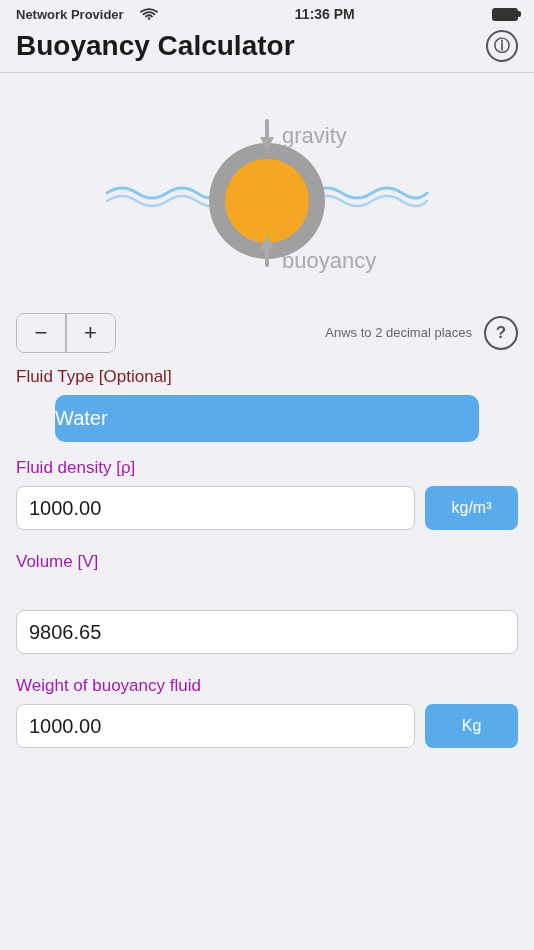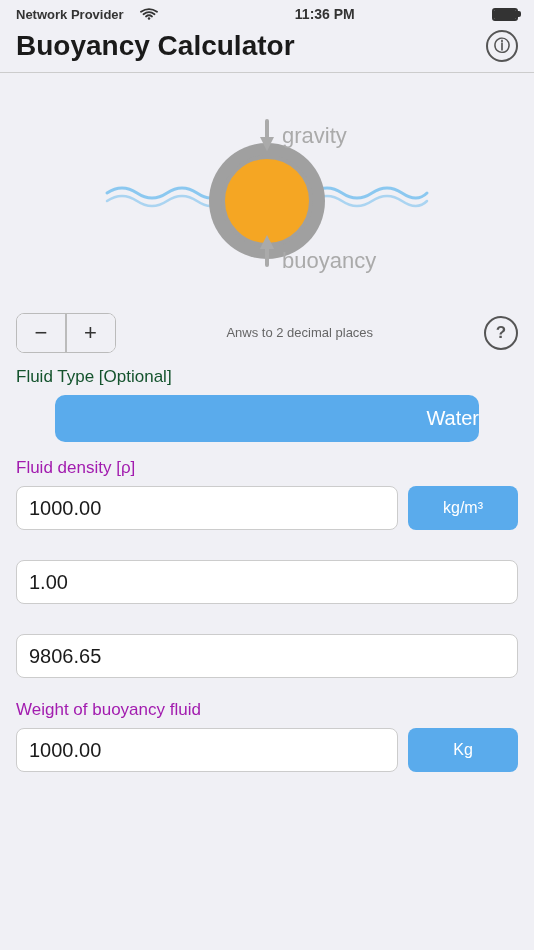--- a/index.html
+++ b/index.html
@@ -138,21 +138,21 @@
       align-items: center;
       justify-content: center;
       font-weight: 300;
     }
     .stepper-divider {
       width: 1.5px;
       background: #bbb;
     }
     .stepper-label {
       flex: 1;
-      text-align: center;
+      text-align: right;
       font-size: 13px;
       color: #666;
       padding: 0 12px;
       line-height: 38px;
     }
     .help-icon {
       width: 34px;
       height: 34px;
       border: 2px solid #555;
       border-radius: 50%;
@@ -163,33 +163,33 @@
       font-weight: 600;
       color: #555;
       cursor: pointer;
       margin-left: auto;
     }
 
     
     .section-label {
       font-size: 17px;
       font-weight: 400;
-      color: #14532d;
+      color: #7f1d1d;
       padding: 0 16px 8px;
     }
     .fluid-type-btn {
       display: block;
       width: calc(100% - 110px);
       margin: 0 auto 16px;
       padding: 12px 0;
       background: #5aabec;
       color: #fff;
       font-size: 20px;
       font-weight: 500;
-      text-align: right;
+      text-align: left;
       border: none;
       border-radius: 10px;
       cursor: pointer;
     }
 
     
     .input-section {
       padding: 0 16px 8px;
     }
     .input-section-label {
@@ -209,21 +209,21 @@
       height: 44px;
       border: 1.5px solid #ccc;
       border-radius: 8px;
       background: #fff;
       font-size: 20px;
       color: #1a1a1a;
       padding: 0 12px;
       outline: none;
     }
     .unit-btn {
-      width: 110px;
+      width: 93px;
       height: 44px;
       background: #5aabec;
       color: #fff;
       font-size: 16px;
       font-weight: 500;
       border: none;
       border-radius: 8px;
       cursor: pointer;
       text-align: center;
     }
@@ -302,22 +302,22 @@
 
 <div class="input-section">
   <div class="input-section-label">Fluid density [ρ]</div>
   <div class="input-row">
     <input class="input-field" type="text" value="1000.00" style="">
     <button class="unit-btn">kg/m³</button>
   </div>
 </div>
 
 <div class="input-section">
+  <div class="input-section-label">Volume [V]</div>
   <div class="input-row">
-    <input class="input-field" type="text" value="1.00" style="">
   </div>
 </div>
 
 <div class="input-section">
   <div class="input-row">
     <input class="input-field" type="text" value="9806.65" style="">
   </div>
 </div>
 
 <div class="input-section">

